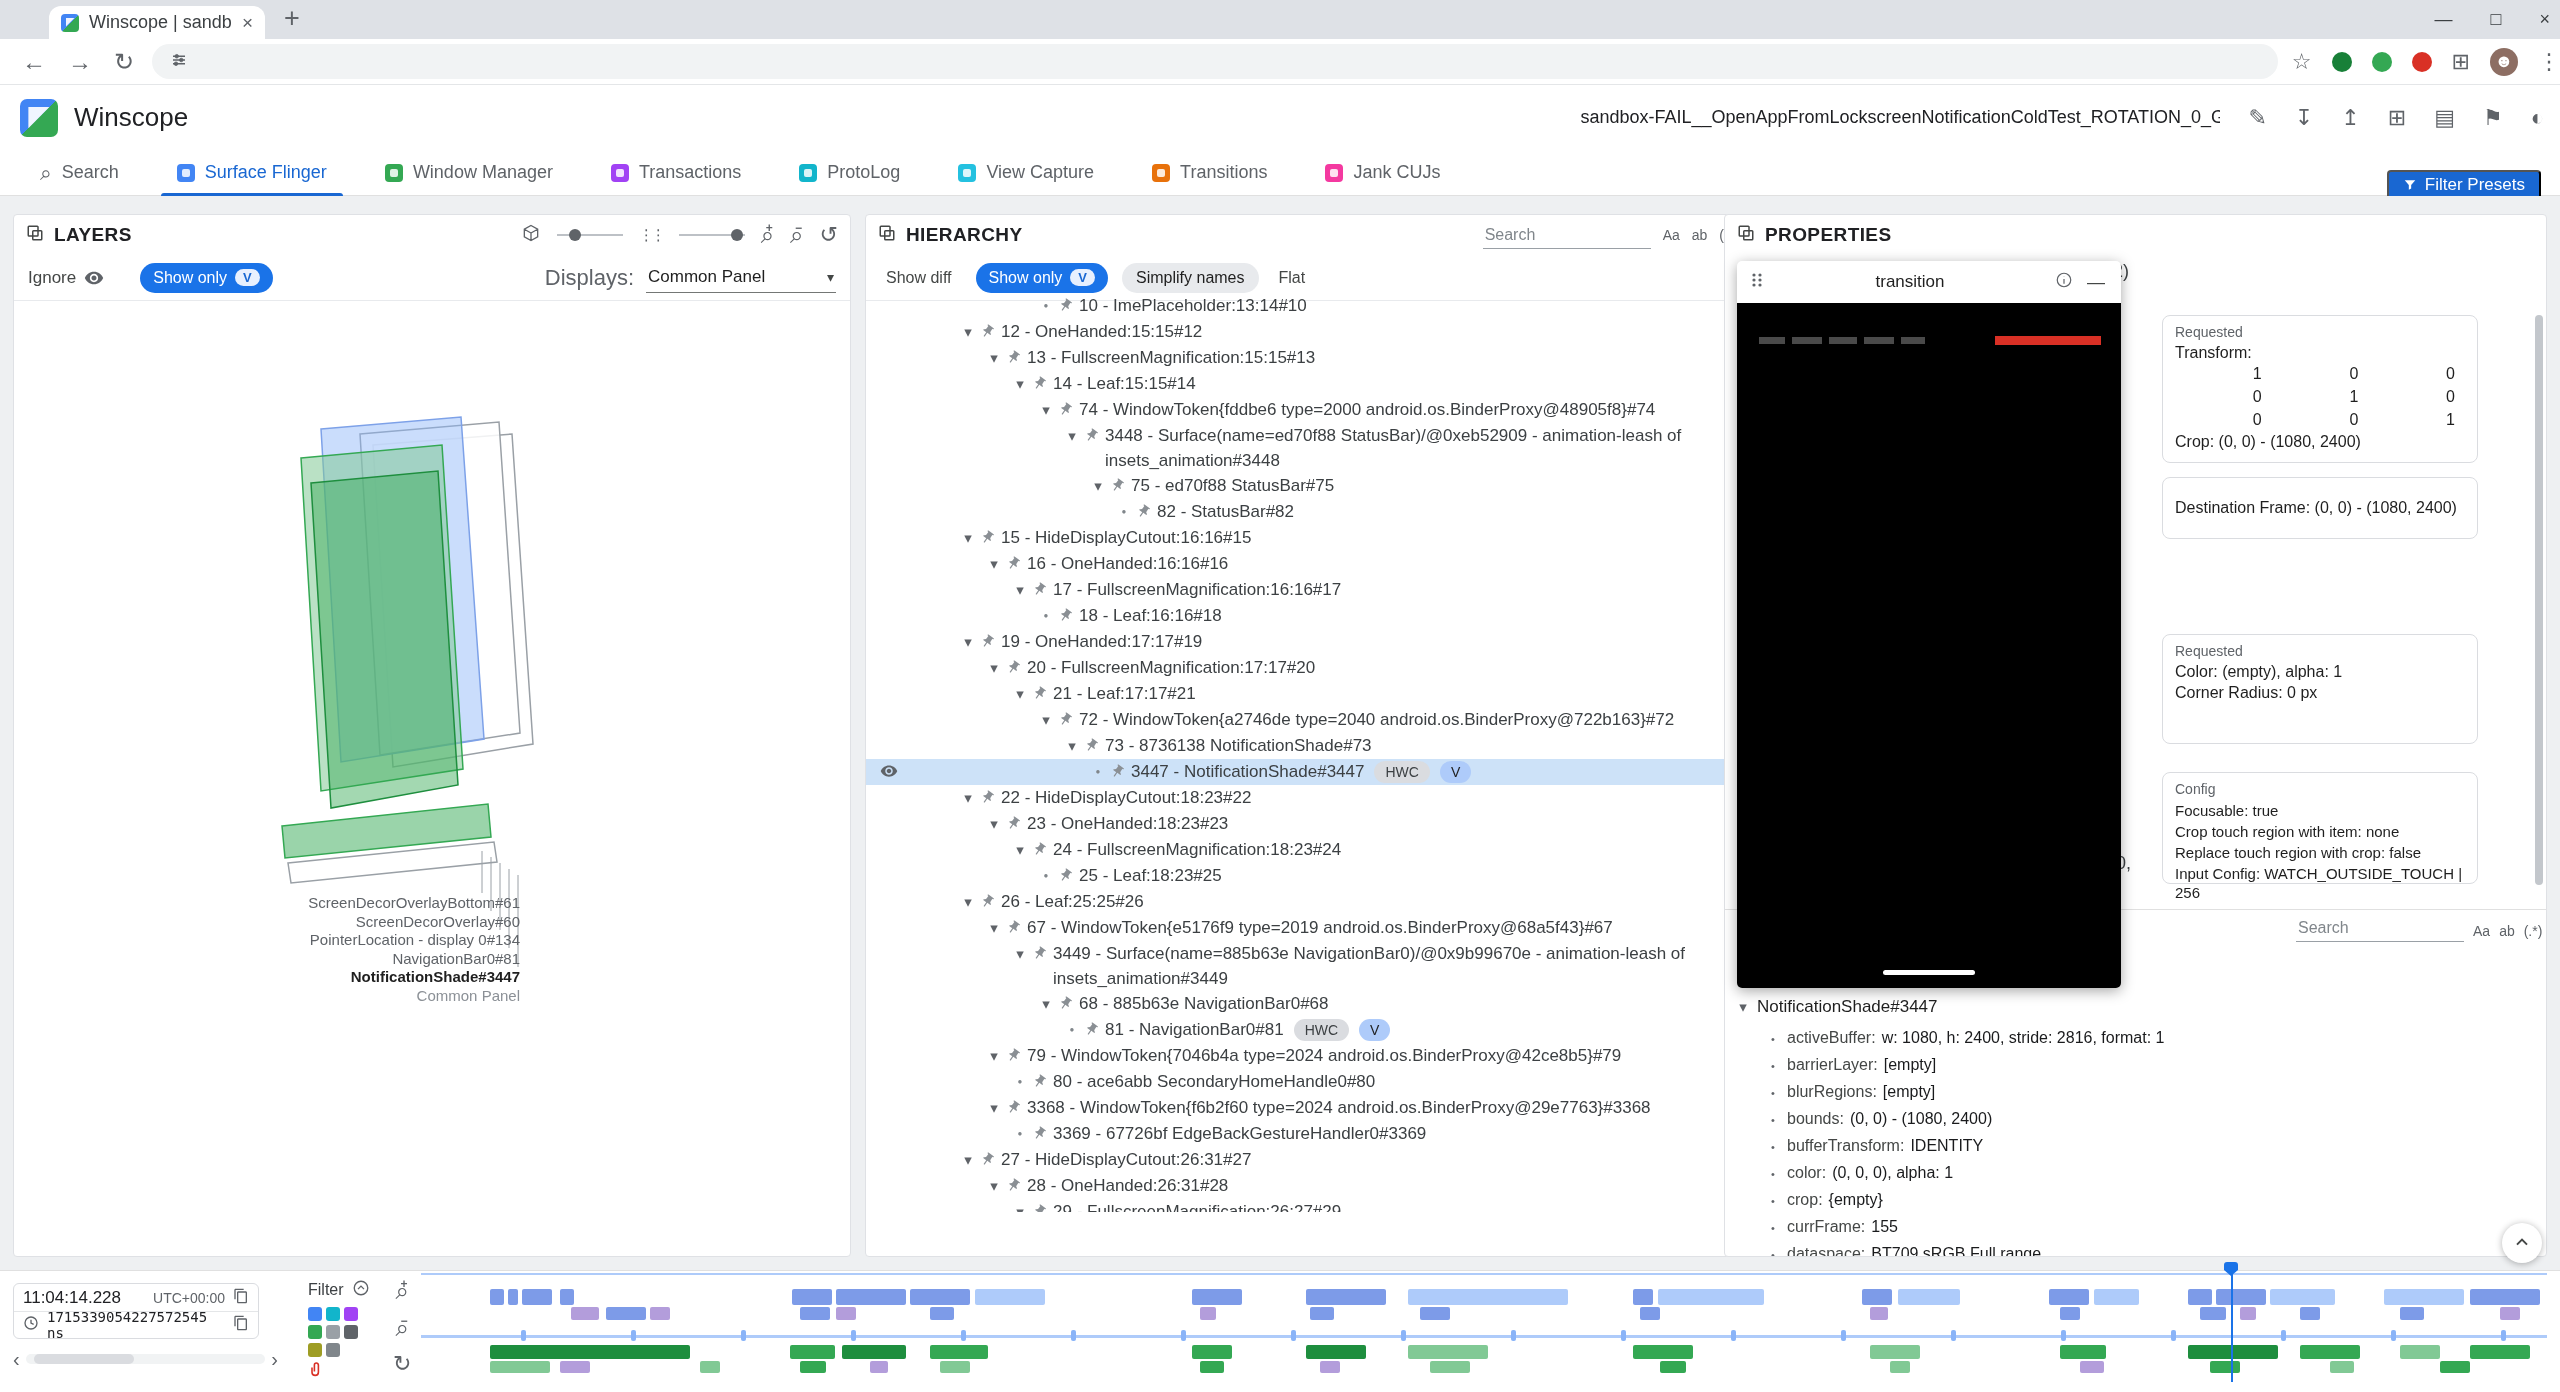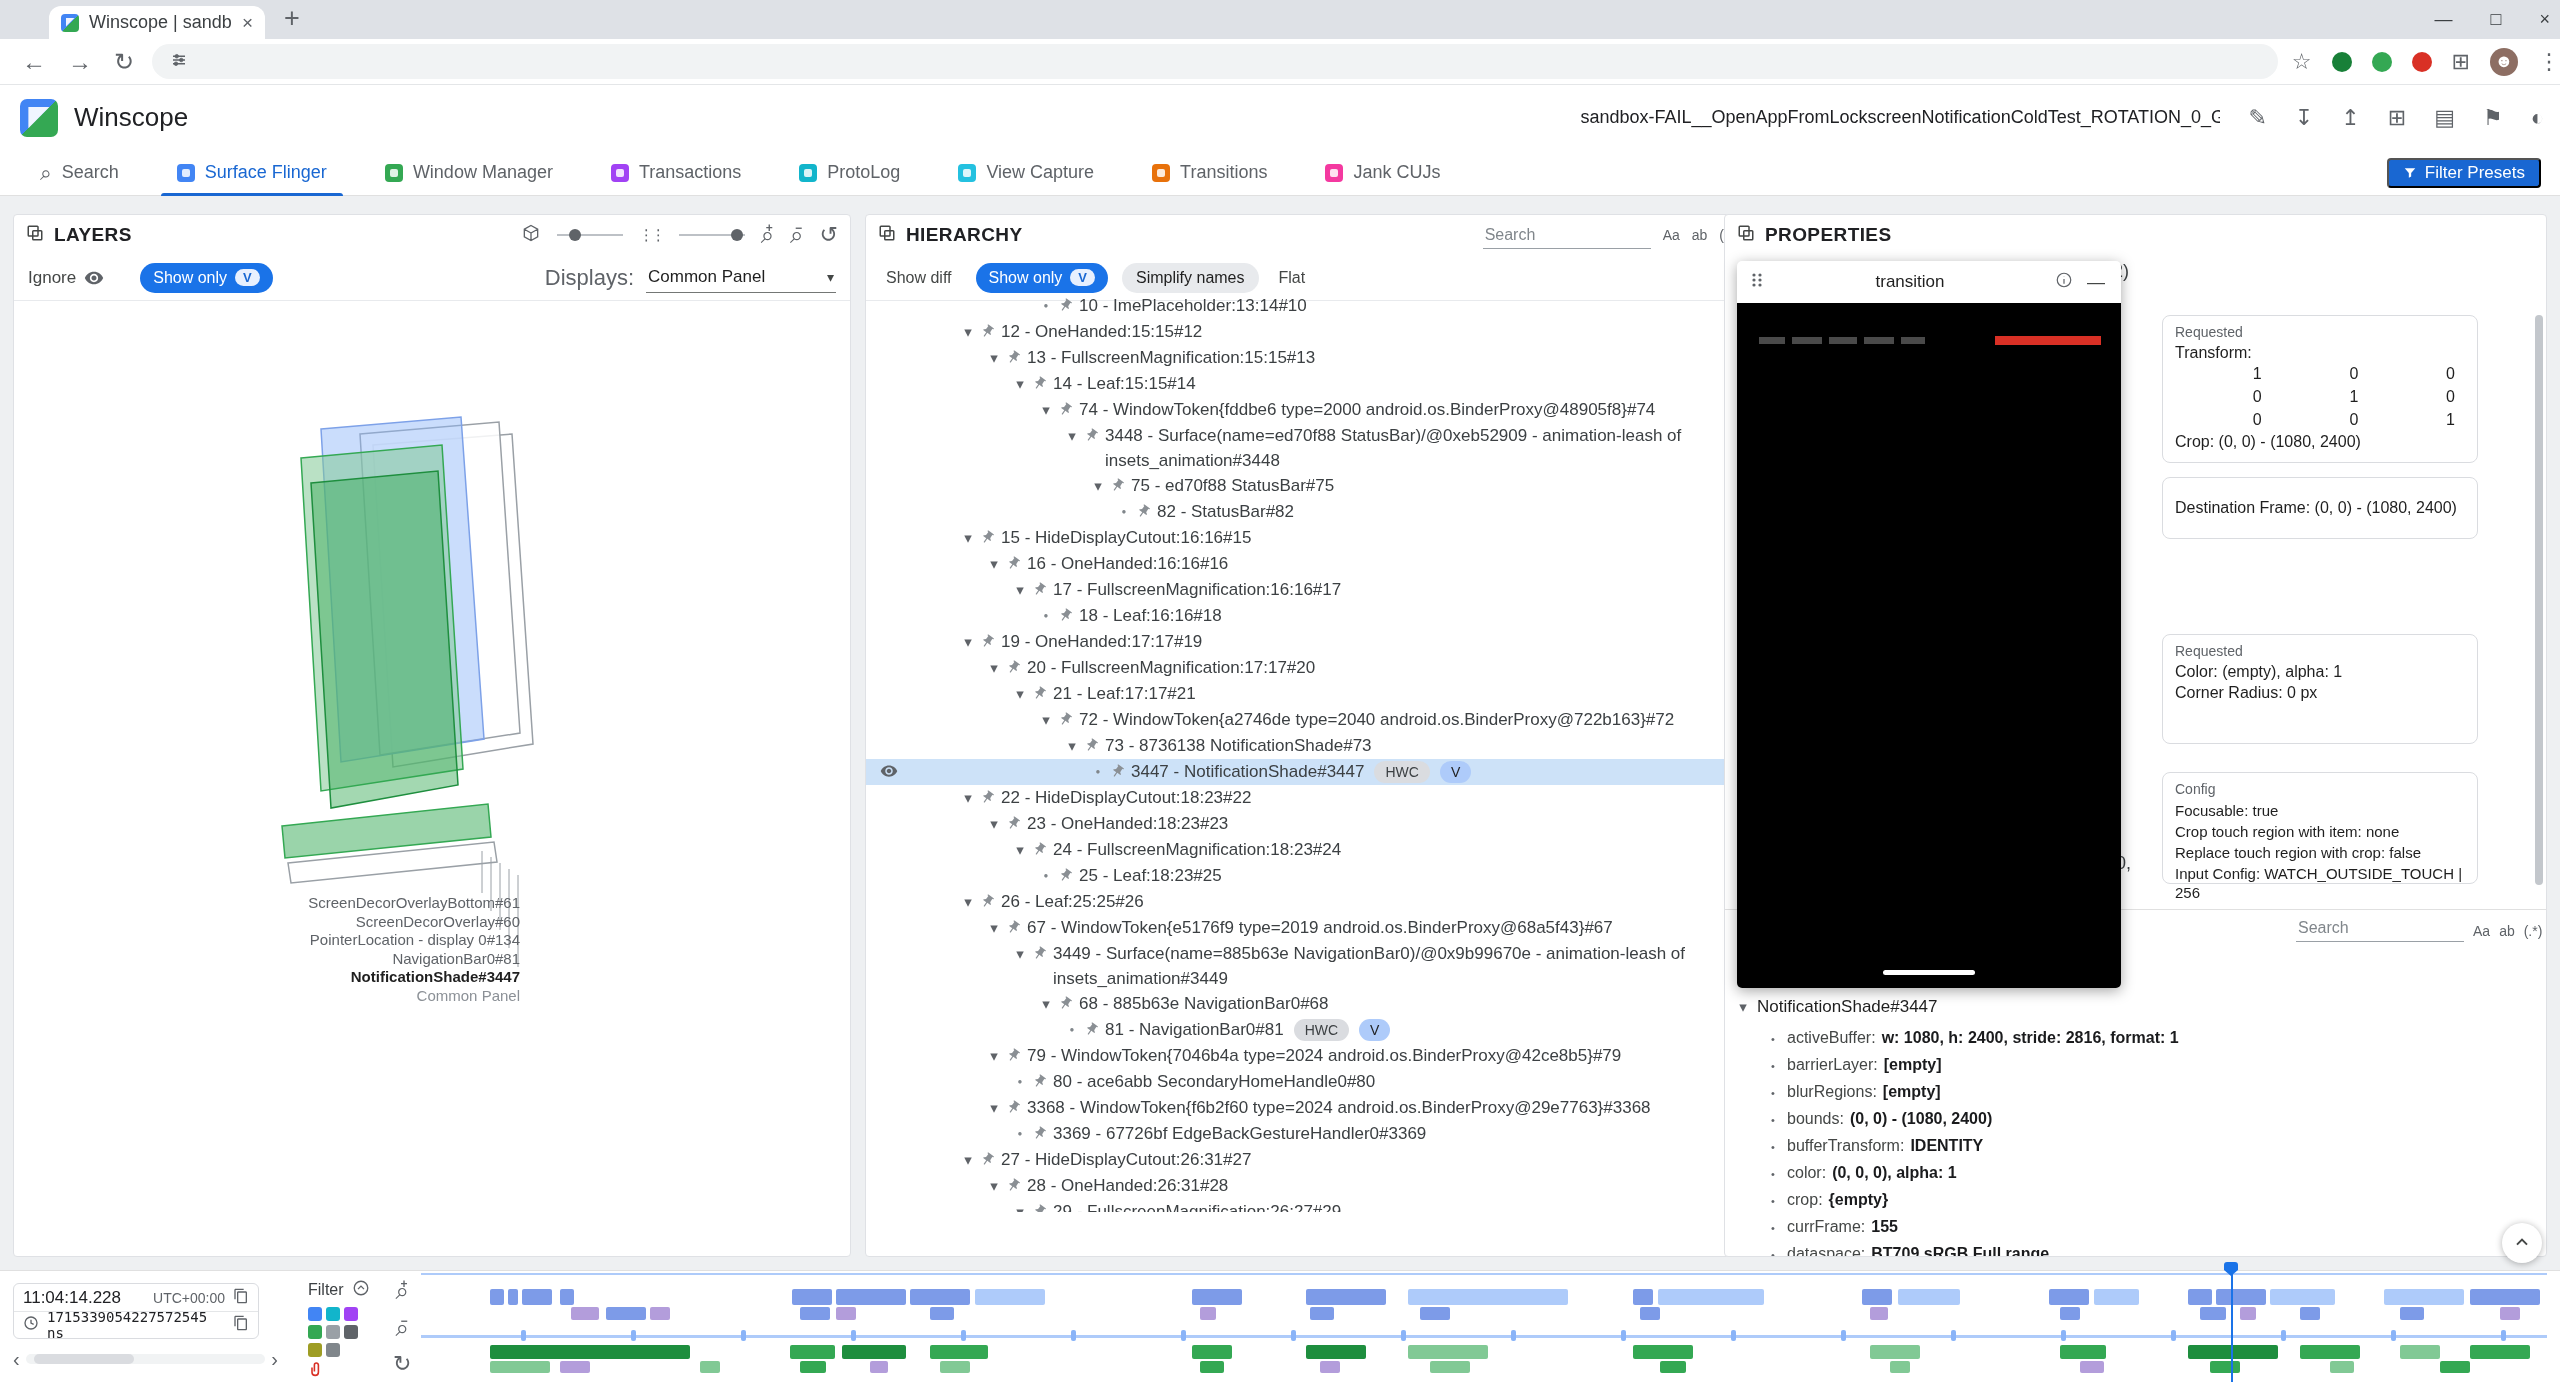--- a/index.html
+++ b/index.html
@@ -142,21 +142,21 @@
   .props-divider { position: absolute; left: 0; right: 0; top: 694px; height: 1px; background: #e0e0e0; }
   .props-search { position: absolute; left: 571px; top: 700px; }
   .props-tools { position: absolute; left: 748px; top: 708px; display: flex; gap: 9px; }
   .proot { position: absolute; left: 10px; top: 782px; display: flex; align-items: center; gap: 6px;
            font-size: 17px; color: #1f1f1f; font-weight: 500; }
   .props-list { position: absolute; left: 46px; top: 810px; right: 8px; }
   .prow { display: flex; align-items: baseline; min-height: 26px; line-height: 25px; font-size: 16px;
           white-space: nowrap; overflow: hidden; }
   .pbullet { width: 16px; color: #5f6368; font-size: 11px; flex: 0 0 auto; }
   .pkey { color: #444746; margin-right: 6px; }
-  .pval { color: #1a1b1d; font-weight: 700; }
+  .pval { color: #1a1b1d; font-weight: 400; }
 
   
   .tcard { position: absolute; left: 1737px; top: 65px; width: 384px; height: 727px; background: #fff;
            border-radius: 5px; box-shadow: 0 3px 14px rgba(0,0,0,.35); z-index: 5; }
   .tcard-hd { height: 42px; display: flex; align-items: center; padding: 0 12px; gap: 10px; }
   .drag-dots svg { width: 16px; height: 16px; fill: #5f6368; }
   .tcard-title { flex: 1; text-align: center; font-size: 17px; color: #1f1f1f; }
   .info-ic svg { width: 18px; height: 18px; stroke: #5f6368; fill: none; stroke-width: 1.6; }
   .minimize { font-size: 18px; color: #444746; padding: 0 4px; }
   .shot { position: absolute; left: 0; top: 42px; right: 0; bottom: 0; background: #000;
@@ -294,21 +294,21 @@
       </div>
       <div class="navtab">
         <span class="tabicon" style="background:#e8710a"></span>
         <span class="navlabel">Transitions</span>
       </div>
       <div class="navtab">
         <span class="tabicon" style="background:#f439a0"></span>
         <span class="navlabel">Jank CUJs</span>
       </div>
     </div>
-  <button class="filter-presets" style="top:158px; position:absolute;">
+  <button class="filter-presets" style="top:170px; position:absolute;">
     <svg width="14" height="14" viewBox="0 0 24 24">
         <path d="M3 4h18l-7 8v6l-4 2v-8L3 4z" fill="#fff"></path>
       </svg>
     <span>Filter Presets</span>
   </button>
 
   <div class="main">
 
     <div class="panel p-layers">
       <div class="panel-hd">

